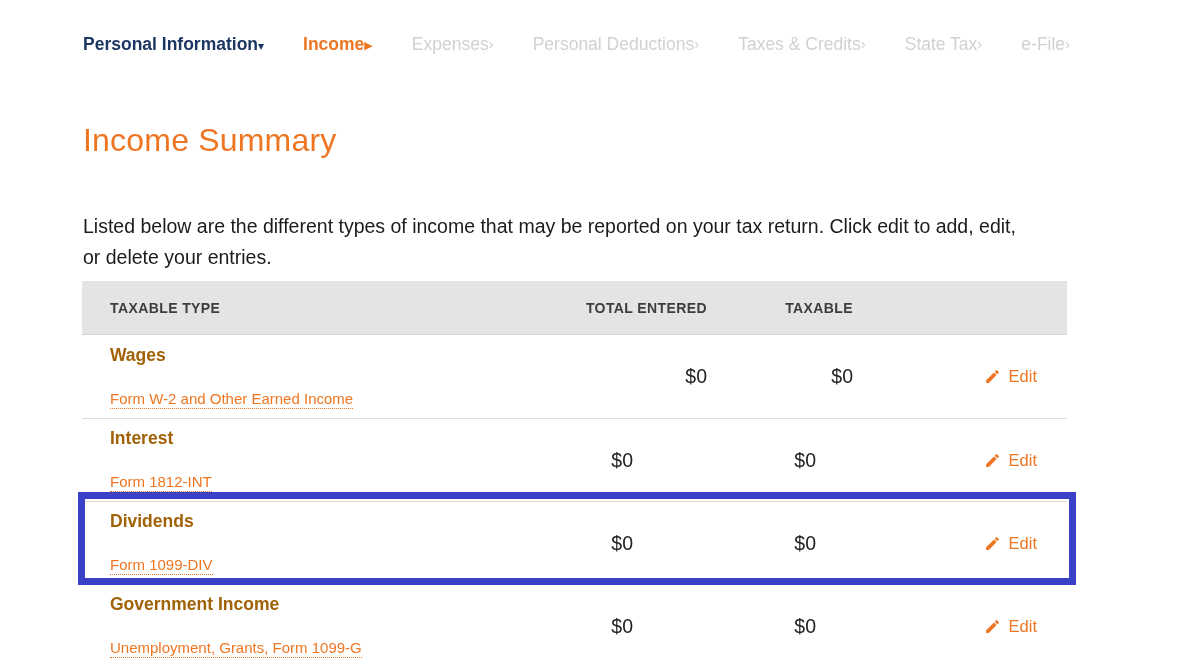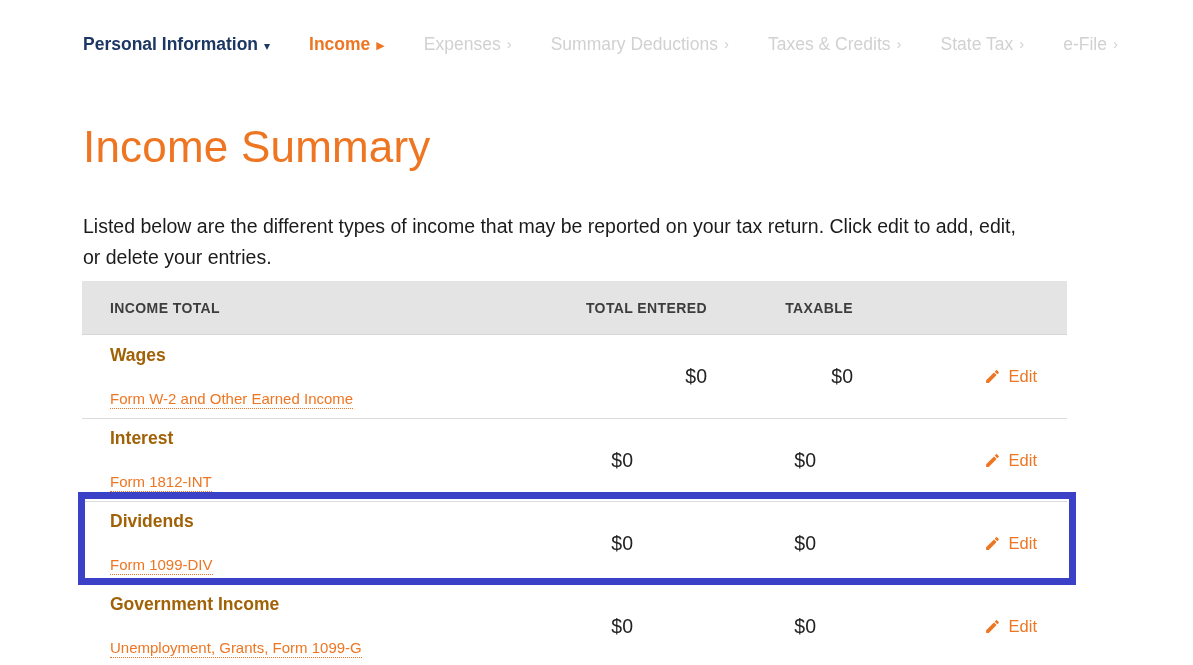--- a/index.html
+++ b/index.html
@@ -1,30 +1,30 @@
 <!DOCTYPE html>
 <html><head>
 <meta charset="utf-8">
 <style>
   * { margin: 0; padding: 0; box-sizing: border-box; }
   html, body { width: 1193px; height: 665px; background: #ffffff; overflow: hidden; }
   body { font-family: "Liberation Sans", "DejaVu Sans", sans-serif; position: relative; }
 
   
   .nav { position: absolute; top: 34px; left: 83px; display: flex; align-items: center; gap: 39px; white-space: nowrap; }
-  .nav-item { display: flex; align-items: center; gap: 6px; font-size: 17.5px; cursor: pointer; }
+  .nav-item { display: flex; align-items: center; font-size: 17.5px; cursor: pointer; }
   .nav-item.navy { color: #1d3764; font-weight: 700; }
   .nav-item.active { color: #ee7623; font-weight: 700; align-items: center; }
   .nav-item.disabled { color: #d1d1d1; font-weight: 400; cursor: default; }
   .caret { font-size: 12px; position: relative; top: 1px; }
   .tri { font-size: 11px; position: relative; top: 1px; }
   .chev { font-size: 15px; color: #d1d1d1; position: relative; top: -1px; }
 
   
-  .page-title { position: absolute; top: 122px; left: 83px; font-size: 44px; font-weight: 400; color: #ee7623; letter-spacing: 0.2px; }
+  .page-title { position: absolute; top: 122px; left: 83px; font-size: 32px; font-weight: 400; color: #ee7623; letter-spacing: 0.2px; }
   .page-desc { position: absolute; top: 211px; left: 83px; width: 952px; font-size: 19.5px; line-height: 31px; color: #1b1b1b; }
 
   
   .income-table { position: absolute; top: 281px; left: 82px; width: 985px; }
   .thead { display: grid; grid-template-columns: 1fr 150px 146px 214px; align-items: center; height: 54px; background: #e4e4e4; border-bottom: 1px solid #d6d6d6; }
   .th { font-size: 14px; font-weight: 700; color: #3d3d3d; letter-spacing: 0.4px; }
   .th.first { padding-left: 28px; }
   .th.num { text-align: right; }
   .trow { display: grid; grid-template-columns: 1fr 150px 146px 214px; align-items: center; height: 83px; background: #ffffff; }
   .trow + .trow { border-top: 1px solid #dcdcdc; gap: 37px; }
@@ -50,21 +50,21 @@
   </div>
   <div class="nav-item active">
     <span>Income</span>
     <span class="tri">▶</span>
   </div>
   <div class="nav-item disabled">
     <span>Expenses</span>
     <span class="chev">›</span>
   </div>
   <div class="nav-item disabled">
-    <span>Summary Deductions</span>
+    <span>Personal Deductions</span>
     <span class="chev">›</span>
   </div>
   <div class="nav-item disabled">
     <span>Taxes &amp; Credits</span>
     <span class="chev">›</span>
   </div>
   <div class="nav-item disabled">
     <span>State Tax</span>
     <span class="chev">›</span>
   </div>
@@ -72,21 +72,21 @@
     <span>e-File</span>
     <span class="chev">›</span>
   </div>
 </nav>
 
 <h1 class="page-title">Income Summary</h1>
 <p class="page-desc">Listed below are the different types of income that may be reported on your tax return. Click edit to add, edit, or delete your entries.</p>
 
 <div class="income-table">
   <div class="thead">
-    <div class="th first">INCOME TOTAL</div>
+    <div class="th first">TAXABLE TYPE</div>
     <div class="th num">TOTAL ENTERED</div>
     <div class="th num">TAXABLE</div>
     <div class="th"></div>
   </div>
 
   <div class="trow">
     <div class="type-cell">
       <div class="row-title">Wages</div>
       <a class="row-link">Form W-2 and Other Earned Income</a>
     </div>

